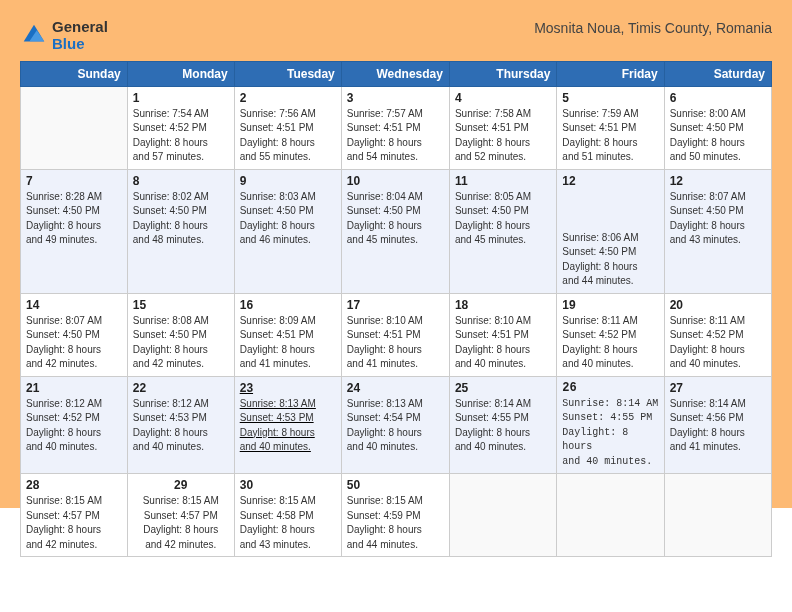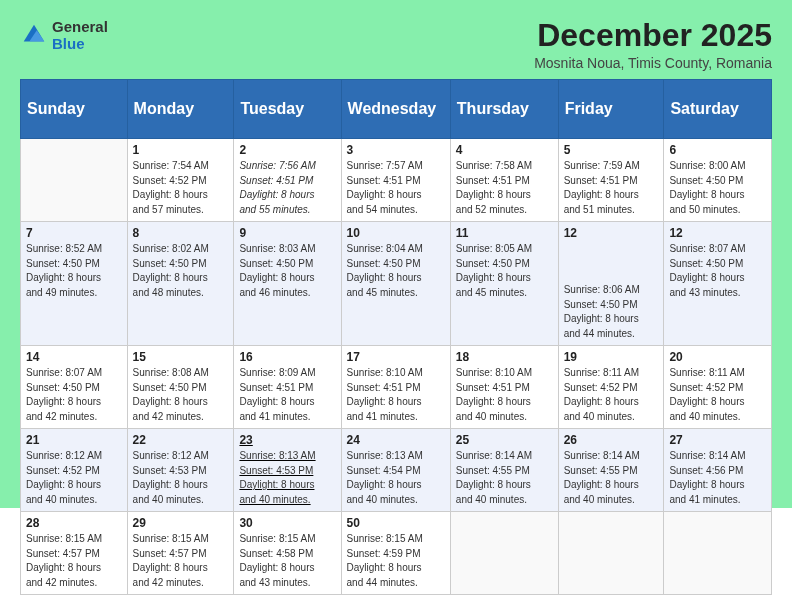--- a/index.html
+++ b/index.html
@@ -7,21 +7,21 @@
       font-family: Arial, sans-serif;
       background: #fff;
       width: 792px;
       height: 612px;
       overflow: hidden;
     }
     .page {
       width: 792px;
       height: 508px;
       padding: 18px 20px 10px 20px;
-      background: #86efac;
+      background: #fdba74;
     }
     .header-area {
       display: flex;
       justify-content: space-between;
       align-items: flex-start;
       margin-bottom: 8px;
     }
     .logo {
       display: flex;
       align-items: center;
@@ -55,23 +55,23 @@
     }
     .calendar {
       width: 100%;
       border-collapse: collapse;
       border: 1px solid #ccc;
       font-size: 10.5px;
     }
     .calendar th {
       background: #2e6db4;
       color: #fff;
-      text-align: left;
-      padding: 20px 6px;
-      font-size: 16px;
+      text-align: right;
+      padding: 5px 6px;
+      font-size: 12px;
       font-weight: bold;
       border: 1px solid #2560a0;
     }
     .calendar td {
       vertical-align: top;
       border: 1px solid #ccc;
       padding: 4px 5px;
       width: 110px;
       min-height: 70px;
       background: #fff;
@@ -107,21 +107,20 @@
       <svg class="logo-icon" viewBox="0 0 30 30">
         <polygon points="15,4 26,22 4,22" fill="#1a6fc4"></polygon>
         <polygon points="18,10 26,22 10,22" fill="#5baaf0" opacity="0.7"></polygon>
       </svg>
       <div class="logo-text">
         <span class="logo-general">General</span><br>
         <span class="logo-blue">Blue</span>
       </div>
     </div>
     <div class="title-area">
-      <div class="month-title">December 2025</div>
       <div class="subtitle">Mosnita Noua, Timis County, Romania</div>
     </div>
   </div>
 
   <table class="calendar">
     <thead>
       <tr>
         <th>Sunday</th>
         <th>Monday</th>
         <th>Tuesday</th>
@@ -136,21 +135,21 @@
           <td class="empty-cell" style="background: rgb(249, 249, 249);"></td>
           <td style="background: rgb(255, 255, 255);">
             <span class="day-number">1</span>
             <div class="day-info" style="white-space: pre-line;">Sunrise: 7:54 AM
 Sunset: 4:52 PM
 Daylight: 8 hours
 and 57 minutes.</div>
           </td>
           <td style="background: rgb(255, 255, 255);">
             <span class="day-number">2</span>
-            <div class="day-info" style="white-space: pre-line; font-style: italic;">Sunrise: 7:56 AM
+            <div class="day-info" style="white-space: pre-line;">Sunrise: 7:56 AM
 Sunset: 4:51 PM
 Daylight: 8 hours
 and 55 minutes.</div>
           </td>
           <td style="background: rgb(255, 255, 255);">
             <span class="day-number">3</span>
             <div class="day-info" style="white-space: pre-line;">Sunrise: 7:57 AM
 Sunset: 4:51 PM
 Daylight: 8 hours
 and 54 minutes.</div>
@@ -173,21 +172,21 @@
             <span class="day-number">6</span>
             <div class="day-info" style="white-space: pre-line;">Sunrise: 8:00 AM
 Sunset: 4:50 PM
 Daylight: 8 hours
 and 50 minutes.</div>
           </td>
         </tr>
         <tr>
           <td style="background: rgb(238, 242, 251);">
             <span class="day-number">7</span>
-            <div class="day-info" style="white-space: pre-line;">Sunrise: 8:52 AM
+            <div class="day-info" style="white-space: pre-line;">Sunrise: 8:28 AM
 Sunset: 4:50 PM
 Daylight: 8 hours
 and 49 minutes.</div>
           </td>
           <td style="background: rgb(238, 242, 251);">
             <span class="day-number">8</span>
             <div class="day-info" style="white-space: pre-line;">Sunrise: 8:02 AM
 Sunset: 4:50 PM
 Daylight: 8 hours
 and 48 minutes.</div>
@@ -308,21 +307,21 @@
 Daylight: 8 hours
 and 40 minutes.</div>
           </td>
           <td style="background: rgb(238, 242, 251);">
             <span class="day-number">25</span>
             <div class="day-info" style="white-space: pre-line;">Sunrise: 8:14 AM
 Sunset: 4:55 PM
 Daylight: 8 hours
 and 40 minutes.</div>
           </td>
-          <td style="background: rgb(238, 242, 251);">
+          <td style="background: rgb(238, 242, 251); font-family: Liberation Mono, monospace;">
             <span class="day-number">26</span>
             <div class="day-info" style="white-space: pre-line;">Sunrise: 8:14 AM
 Sunset: 4:55 PM
 Daylight: 8 hours
 and 40 minutes.</div>
           </td>
           <td style="background: rgb(238, 242, 251);">
             <span class="day-number">27</span>
             <div class="day-info" style="white-space: pre-line;">Sunrise: 8:14 AM
 Sunset: 4:56 PM
@@ -331,21 +330,21 @@
           </td>
         </tr>
         <tr>
           <td style="background: rgb(255, 255, 255);">
             <span class="day-number">28</span>
             <div class="day-info" style="white-space: pre-line;">Sunrise: 8:15 AM
 Sunset: 4:57 PM
 Daylight: 8 hours
 and 42 minutes.</div>
           </td>
-          <td style="background: rgb(255, 255, 255);">
+          <td style="background: rgb(255, 255, 255); text-align: center;">
             <span class="day-number">29</span>
             <div class="day-info" style="white-space: pre-line;">Sunrise: 8:15 AM
 Sunset: 4:57 PM
 Daylight: 8 hours
 and 42 minutes.</div>
           </td>
           <td style="background: rgb(255, 255, 255); margin-left: 36px;">
             <span class="day-number">30</span>
             <div class="day-info" style="white-space: pre-line;">Sunrise: 8:15 AM
 Sunset: 4:58 PM

